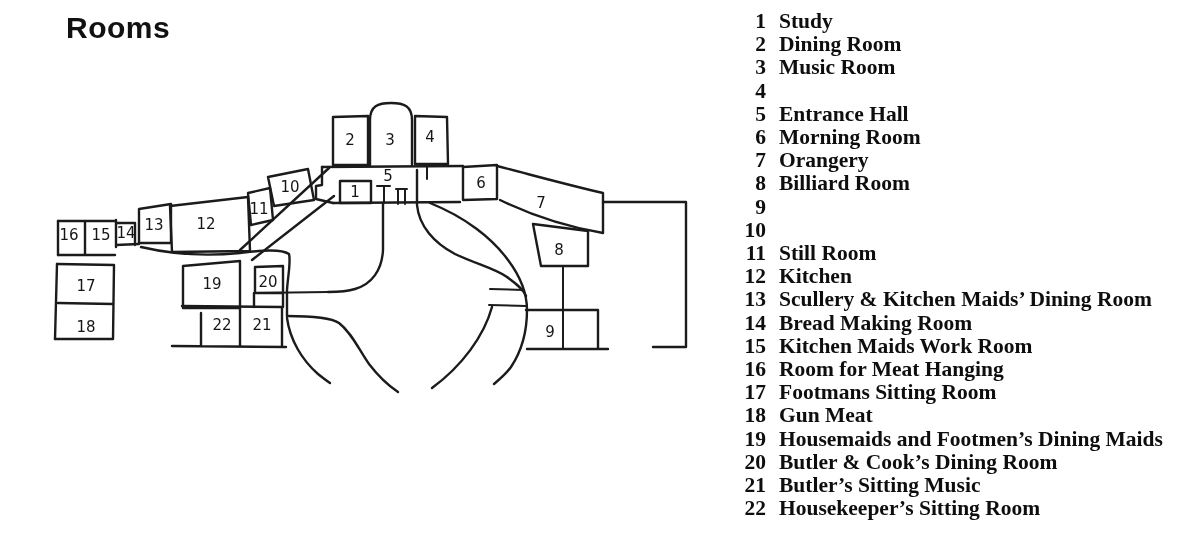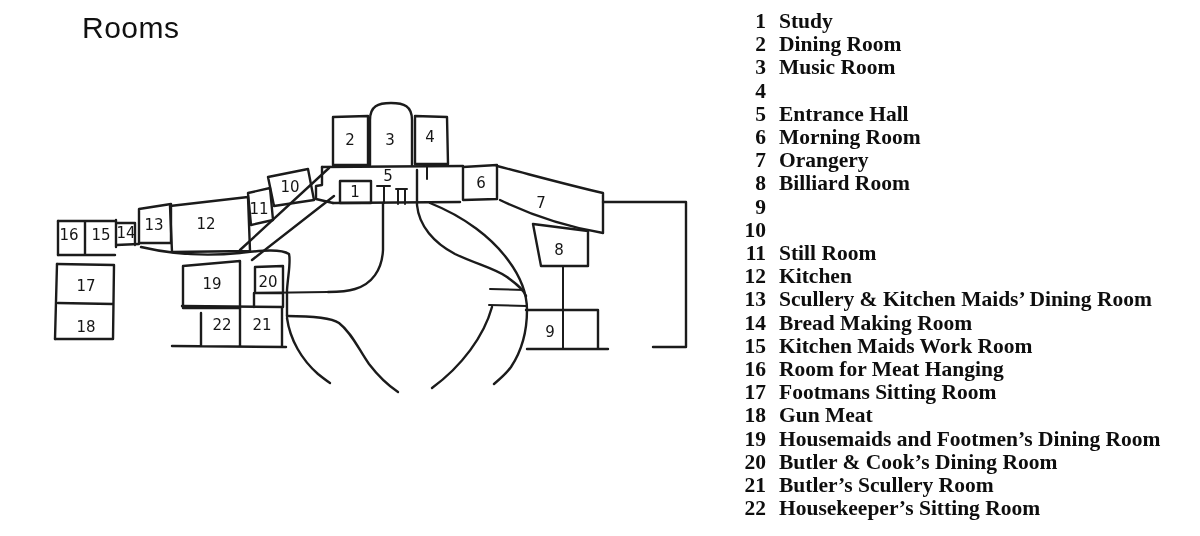--- a/index.html
+++ b/index.html
@@ -4,23 +4,23 @@
 <style>
   html,body{margin:0;padding:0;}
   .screen{
     position:relative;
     width:1200px;height:536px;
     background:#ffffff;
     overflow:hidden;
     font-family:"Liberation Sans", sans-serif;
   }
   .page-title{
-    position:absolute;left:82px;top:11px;
+    position:absolute;left:66px;top:11px;
     font-family:"Liberation Sans", sans-serif;
-    font-size:30px;font-weight:normal;color:#111;
+    font-size:30px;font-weight:bold;color:#111;
     letter-spacing:0.5px;
   }
   .plan-svg{position:absolute;left:0;top:0;}
   .plan-svg path{stroke:#1b1b1b;fill:none;stroke-width:2.4;stroke-linecap:round;stroke-linejoin:round;}
   .plan-svg path.thin{stroke-width:2;}
   .plan-svg text{
     font-family:"DejaVu Sans", sans-serif;
     font-size:15px;fill:#161616;text-anchor:middle;
   }
   .legend{
@@ -176,29 +176,29 @@
     <div class="legend-row">
         <span class="legend-num">17</span>
         <span class="legend-name">Footmans Sitting Room</span>
       </div>
     <div class="legend-row">
         <span class="legend-num">18</span>
         <span class="legend-name">Gun Meat</span>
       </div>
     <div class="legend-row">
         <span class="legend-num">19</span>
-        <span class="legend-name">Housemaids and Footmen’s Dining Room</span>
+        <span class="legend-name">Housemaids and Footmen’s Dining Maids</span>
       </div>
     <div class="legend-row">
         <span class="legend-num">20</span>
         <span class="legend-name">Butler &amp; Cook’s Dining Room</span>
       </div>
     <div class="legend-row">
         <span class="legend-num">21</span>
-        <span class="legend-name">Butler’s Scullery Room</span>
+        <span class="legend-name">Butler’s Sitting Music</span>
       </div>
     <div class="legend-row">
         <span class="legend-num">22</span>
         <span class="legend-name">Housekeeper’s Sitting Room</span>
       </div>
   </div>
 
 </div>
 
 </body></html>

